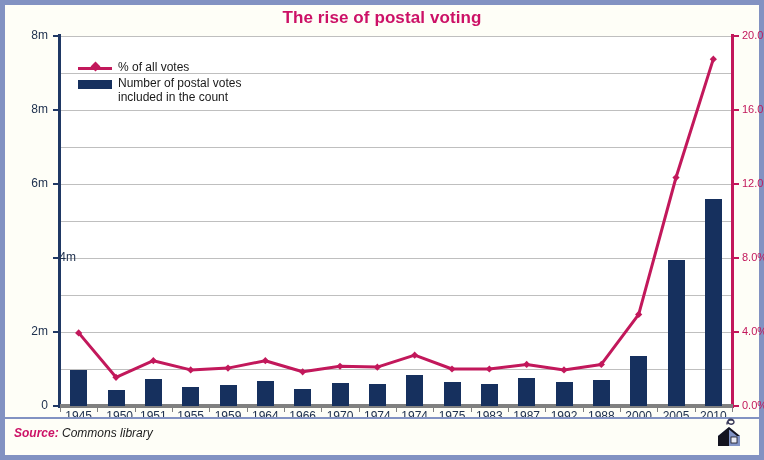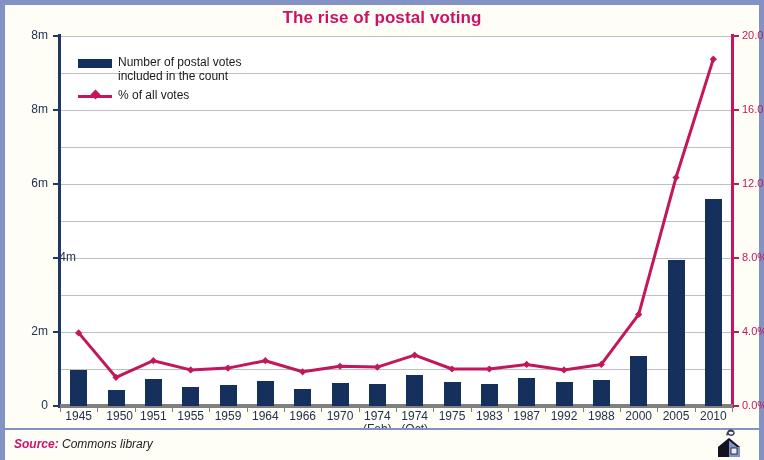--- a/index.html
+++ b/index.html
@@ -85,21 +85,21 @@
   }
   .leg-marker{
     position:absolute;left:14px;top:3px;width:7px;height:7px;
     background:#c2185b;transform:rotate(45deg);
   }
   .leg-text{display:block;margin-left:40px;line-height:14px;}
   .leg-text2{display:block;margin-left:40px;line-height:14px;}
 
   
   #footer{
-    position:absolute;left:5px;bottom:0;width:754px;height:32px;
+    position:absolute;left:5px;bottom:11px;width:754px;height:32px;
     background:#fefef7;
   }
   #footline{
     position:absolute;left:0;top:0;width:754px;height:2px;background:#8292c2;
   }
   #source{
     position:absolute;left:9px;top:9px;font-size:12px;font-style:italic;
     color:#1a1a1a;white-space:nowrap;
   }
   #source b{color:#cc1166;font-weight:bold;font-style:italic;}
@@ -245,29 +245,29 @@
         <polygon points="526.6666666666667,360.775 530.2666666666668,364.375 526.6666666666667,367.975 523.0666666666667,364.375" fill="#c2185b"></polygon>
         <polygon points="564,366.325 567.6,369.925 564,373.52500000000003 560.4,369.925" fill="#c2185b"></polygon>
         <polygon points="601.3333333333334,360.775 604.9333333333334,364.375 601.3333333333334,367.975 597.7333333333333,364.375" fill="#c2185b"></polygon>
         <polygon points="638.6666666666667,310.825 642.2666666666668,314.425 638.6666666666667,318.02500000000003 635.0666666666667,314.425" fill="#c2185b"></polygon>
         <polygon points="676,173.92500000000004 679.6,177.52500000000003 676,181.12500000000003 672.4,177.52500000000003" fill="#c2185b"></polygon>
         <polygon points="713.3333333333334,55.525 716.9333333333334,59.125 713.3333333333334,62.725 709.7333333333333,59.125" fill="#c2185b"></polygon>
       </g>
   </svg>
 
   <div id="legend">
+    <div class="leg-row" style="margin-top:5px;">
+      <span class="leg-swatch-line"></span>
+      <span class="leg-marker"></span>
+      <span class="leg-text">% of all votes</span>
+    </div>
     <div class="leg-row">
       <span class="leg-swatch-bar"></span>
       <span class="leg-text">Number of postal votes</span>
       <span class="leg-text2">included in the count</span>
-    </div>
-    <div class="leg-row" style="margin-top:5px;">
-      <span class="leg-swatch-line"></span>
-      <span class="leg-marker"></span>
-      <span class="leg-text">% of all votes</span>
     </div>
   </div>
 
   <div id="footer">
     <div id="footline"></div>
     <div id="source">
       <b>Source:</b>
       <span class="lib">Commons library</span>
     </div>
     <svg id="logo" viewBox="0 0 40 36" xmlns="http://www.w3.org/2000/svg">

